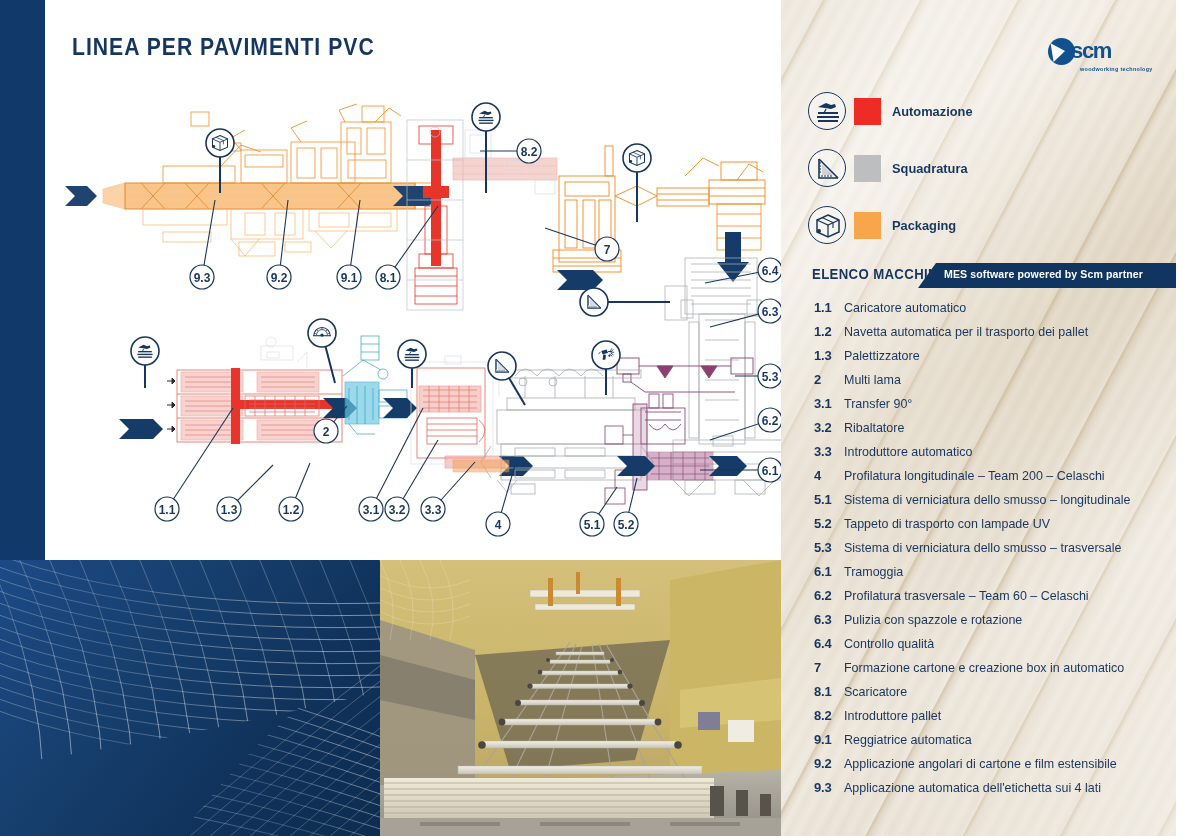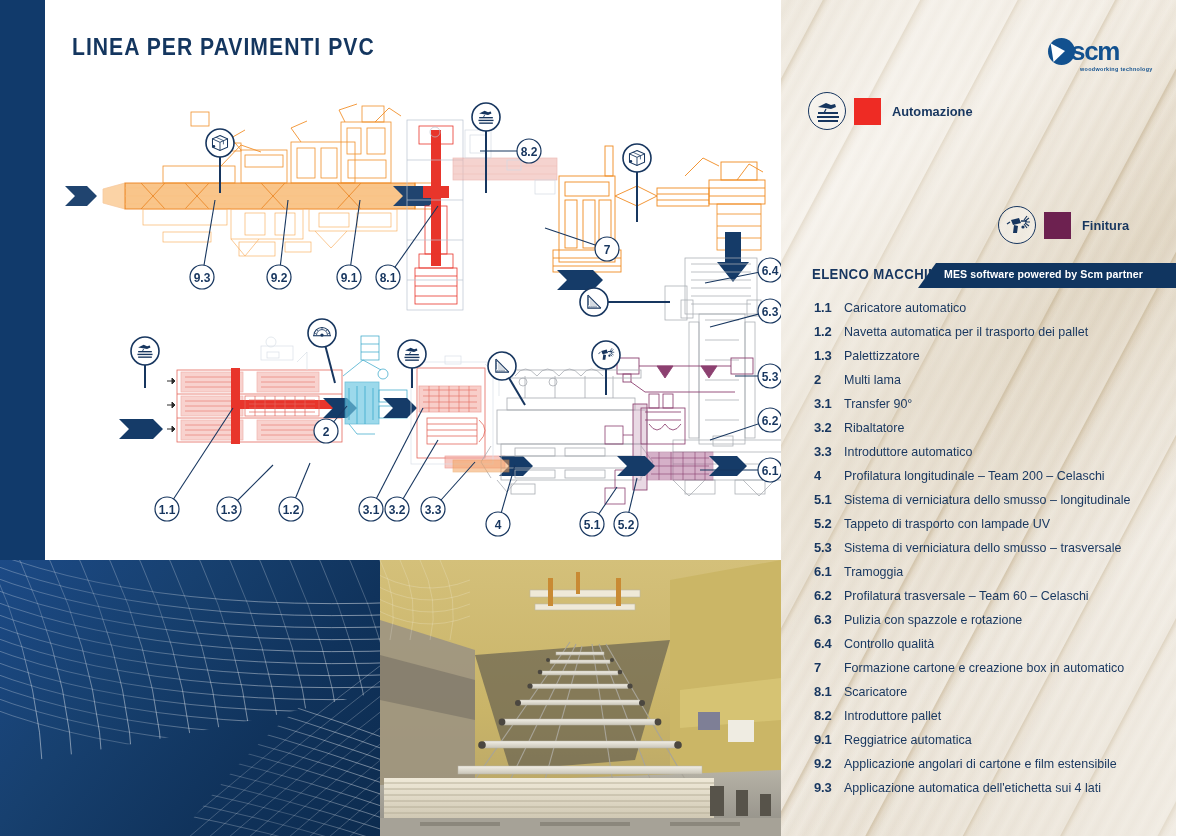--- a/index.html
+++ b/index.html
@@ -64,21 +64,21 @@
     background: #12518f; position: relative; flex: 0 0 auto;
   }
   .scm-logo .mark::after {
     content: ""; position: absolute; left: 4px; top: 4px;
     width: 0; height: 0;
     border-left: 13px solid #ffffff; border-top: 10px solid transparent;
     border-bottom: 9px solid transparent;
     transform: rotate(-9deg);
   }
   .scm-logo .scm-text {
-    font-size: 26px; font-weight: bold; color: #12518f;
+    font-size: 22px; font-weight: bold; color: #12518f;
     letter-spacing: -1.3px; margin-left: -4px; line-height: 1;
   }
   .scm-logo .tagline {
     position: absolute; left: 32px; top: 30px;
     font-size: 5.4px; color: #12518f; letter-spacing: 0.35px;
     font-weight: bold;
   }
 
   
   .legend { position: absolute; left: 808px; top: 92px; width: 382px; height: 152px; font-weight: bold; }
@@ -175,35 +175,49 @@
               <path d="M9 20 h20" stroke-width="2"></path>
               <path d="M8 24 h22" stroke-width="2"></path>
               <path d="M9 28 h20" stroke-width="2"></path>
               <path d="M17 16 l-2 4" stroke-width="1.3"></path>
             </g>
           </svg>
         </div>
         <div class="legend-swatch" style="background: rgb(238, 43, 36);"></div>
         <div class="legend-label">Automazione</div>
       </div>
-      <div class="legend-item" style="left: 190px; top: 114px;">
+      <div class="legend-item" style="left: 0px; top: 57px;">
         <div class="legend-ico">
           <svg width="38" height="38" viewBox="0 0 38 38">
             <g fill="none" stroke="#17365f" stroke-width="1.5">
-              <path d="M12 13 L20 11 L22 16 L14 18 Z" fill="#17365f" stroke="none"></path>
-              <path d="M15 18 L14 26 L18 26 L19 19" fill="#17365f" stroke="none"></path>
-              <path d="M22 14 L28 14" stroke-width="1.5"></path>
-              <path d="M26 14 l4 -3 M26 15 l5 0 M26 16 l4 3 M25 13 l3 -4 M25 17 l3 4" stroke-width="1.1"></path>
-              <circle cx="24" cy="20" r="1.6" fill="#17365f" stroke="none"></circle>
-              <path d="M11 15 L8 17" stroke-width="1.3"></path>
+              <path d="M10 9 L10 28 L29 28" stroke-width="1.6"></path>
+              <path d="M10 9 L29 28" stroke-width="1.6"></path>
+              <path d="M13 14 L13 25 L24 25 Z" fill="#17365f" fill-opacity="0.18" stroke="none"></path>
+              <path d="M12 26 l2 0 M15 26 l2 0 M18 26 l2 0 M21 26 l2 0" stroke-width="1.1"></path>
+              <path d="M11 12 l0 2 M11 15 l0 2 M11 18 l0 2 M11 21 l0 2" stroke-width="1.1"></path>
             </g>
           </svg>
         </div>
-        <div class="legend-swatch" style="background: rgb(109, 33, 80);"></div>
-        <div class="legend-label">Finitura</div>
+        <div class="legend-swatch" style="background: rgb(188, 190, 192);"></div>
+        <div class="legend-label">Squadratura</div>
+      </div>
+      <div class="legend-item" style="left: 0px; top: 114px;">
+        <div class="legend-ico">
+          <svg width="38" height="38" viewBox="0 0 38 38">
+            <g fill="none" stroke="#17365f" stroke-width="1.5">
+              <path d="M19 8 L30 13 L30 25 L19 30 L8 25 L8 13 Z" stroke-width="1.5"></path>
+              <path d="M8 13 L19 18 L30 13" stroke-width="1.3"></path>
+              <path d="M19 18 L19 30" stroke-width="1.3"></path>
+              <path d="M13 10.5 L24 15.5 L24 21" stroke-width="1.1"></path>
+              <circle cx="10" cy="24" r="2" fill="#17365f" stroke="none"></circle>
+            </g>
+          </svg>
+        </div>
+        <div class="legend-swatch" style="background: rgb(247, 166, 75);"></div>
+        <div class="legend-label">Packaging</div>
       </div>
     </div>
 
   <div class="elenco-banner">
     <div class="elenco-title">ELENCO MACCHINE</div>
     <div class="mes-bar"></div>
     <div class="mes-text">MES software powered by Scm partner</div>
   </div>
 
   <div class="machine-list">

